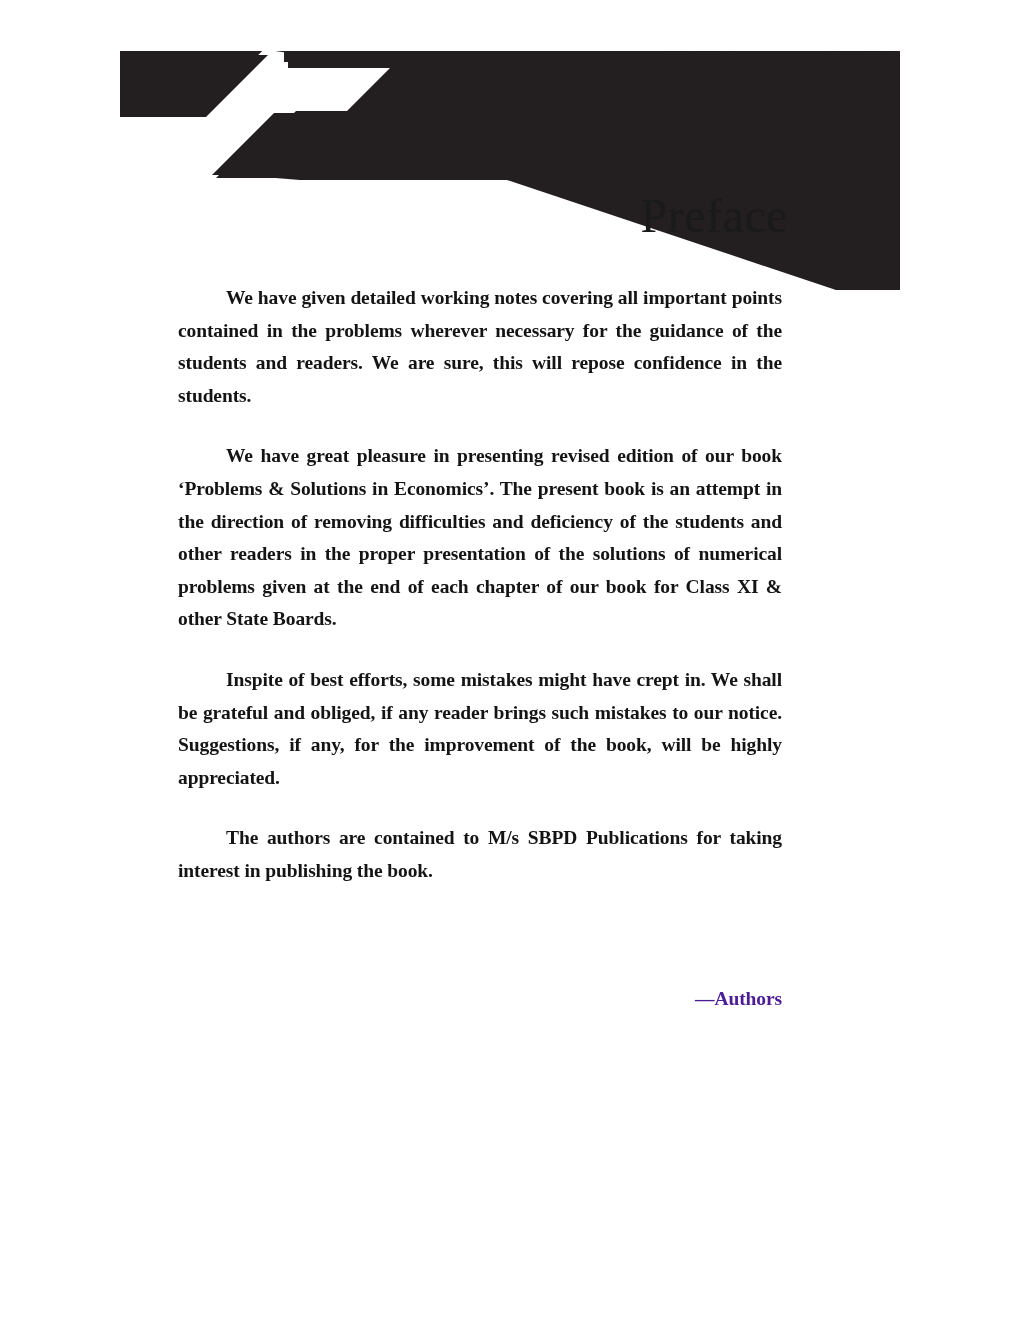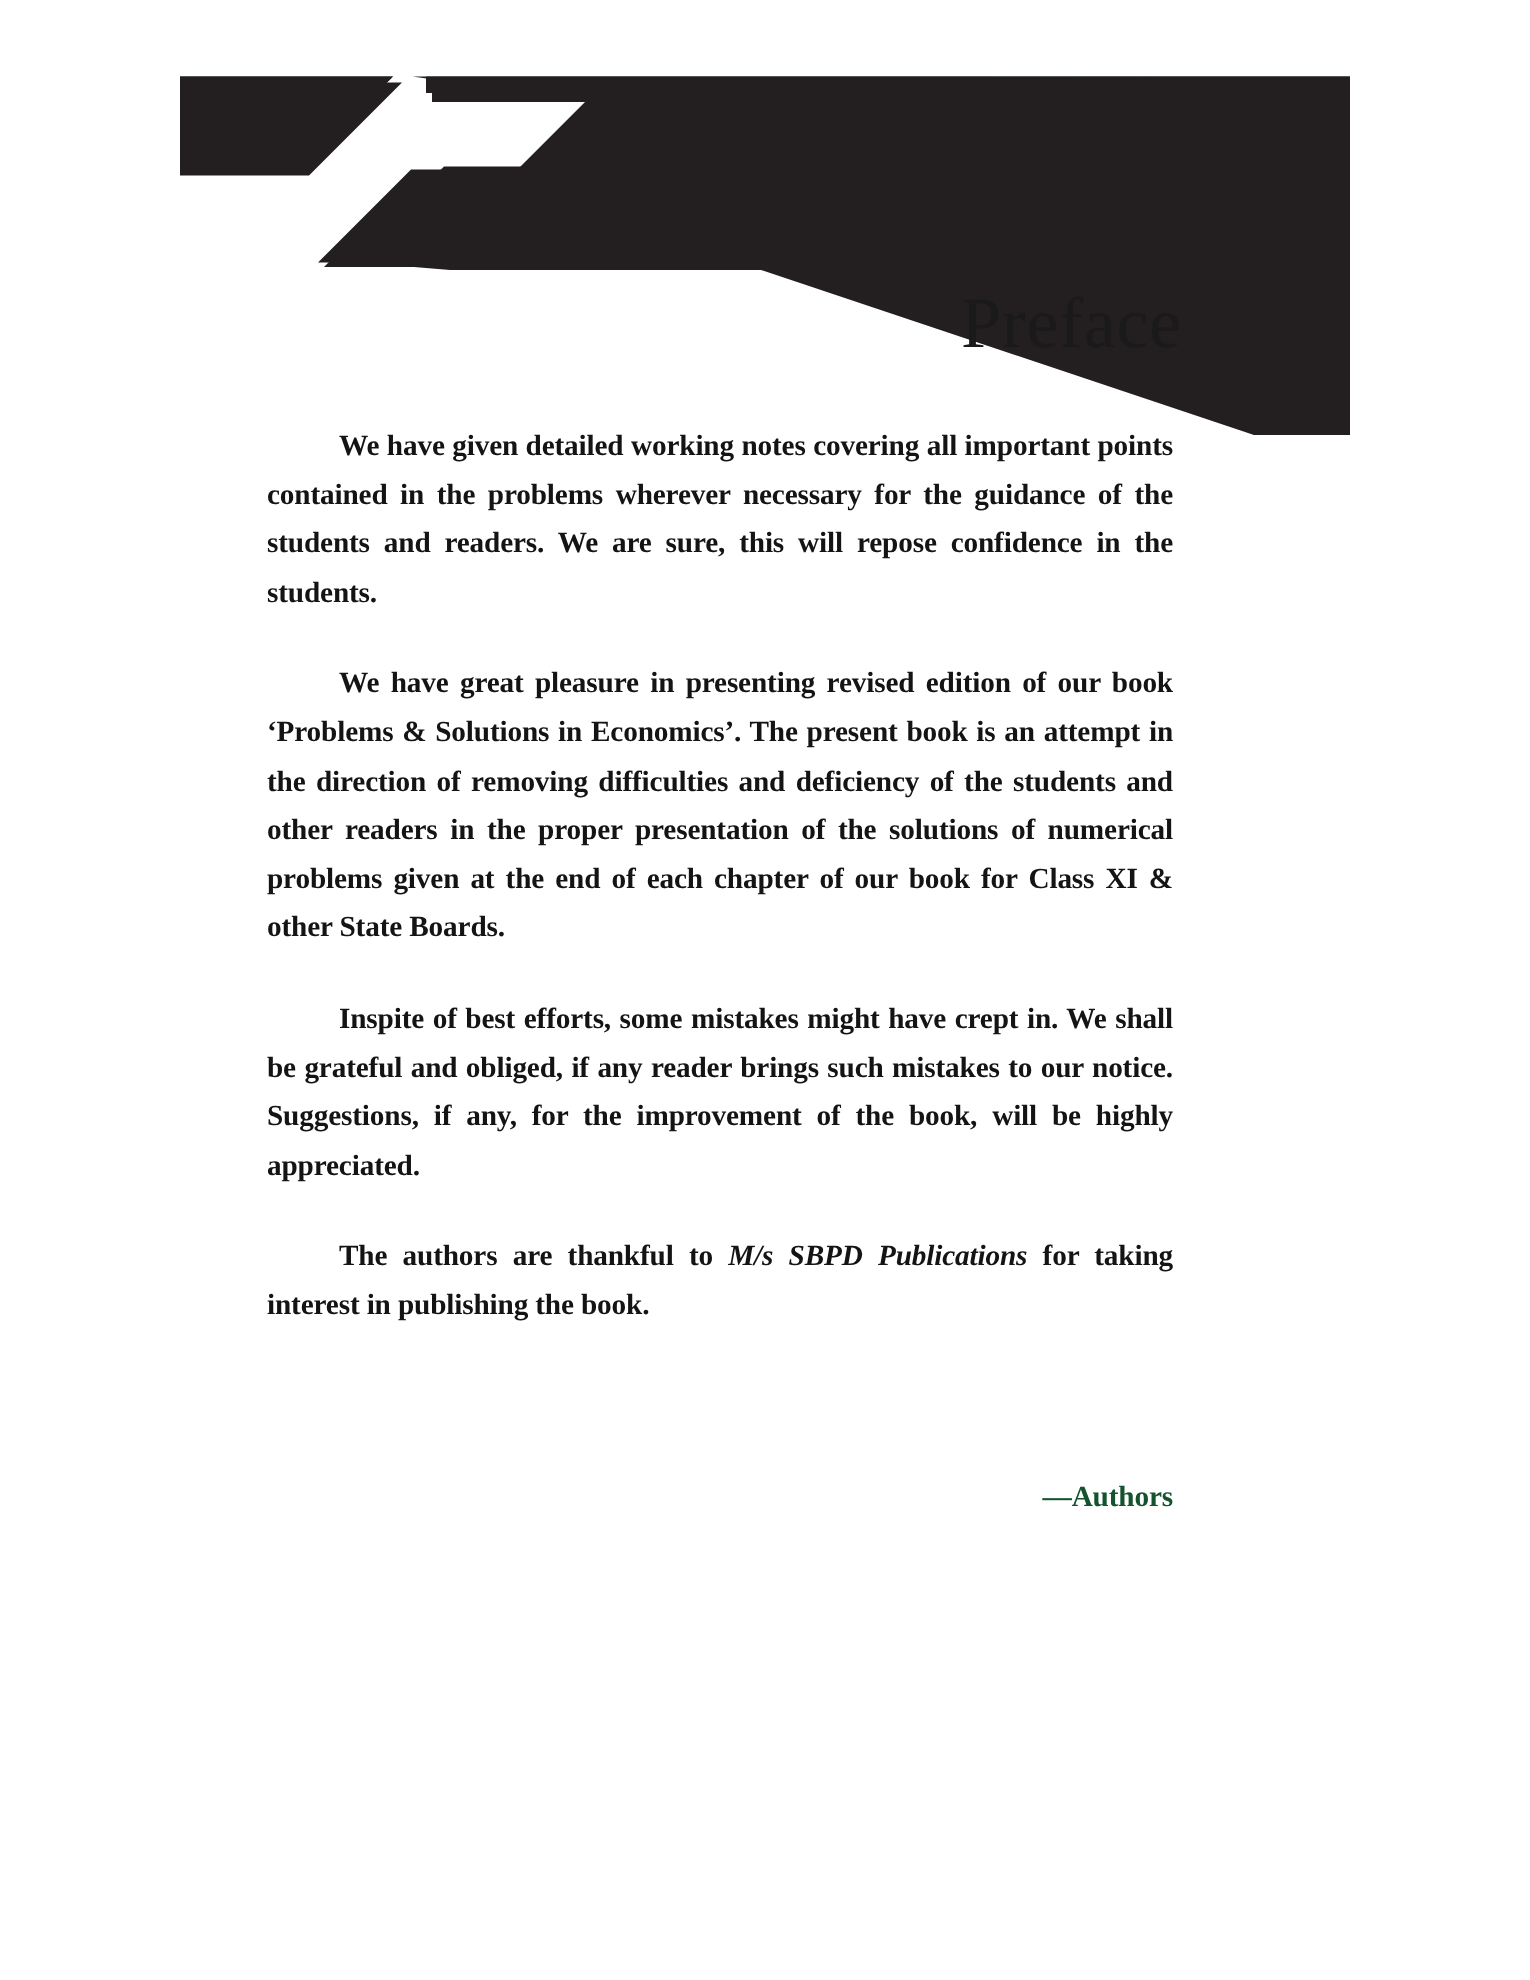--- a/index.html
+++ b/index.html
@@ -52,32 +52,32 @@
     font-size: 19.5px;
     line-height: 32.6px;
     text-align: justify;
     text-justify: inter-word;
     text-indent: 48px;
     font-weight: 600;
     letter-spacing: -0.1px;
     color: #141414;
   }
   .para:last-of-type { margin-bottom: 0; }
-  .para .italic { font-style: italic; }
+  .para .italic { }
 
   .signature {
     position: absolute;
     left: 178px;
     top: 988px;
     width: 604px;
     text-align: right;
     font-size: 19.5px;
     font-weight: 700;
     letter-spacing: -0.1px;
-    color: #14532d;
+    color: #4c1d95;
   }
 </style>
 </head>
 <body>
 
 <div class="banner">
   <svg width="1020" height="290" viewBox="0 0 1020 290" xmlns="http://www.w3.org/2000/svg" aria-hidden="true">
     <g fill="#231f20">
 
       <path d="M120,175 L120,113 L200,113 L262,51 L120,51 L120,51 Z"></path>
@@ -98,16 +98,16 @@
     </g>
   </svg>
 </div>
 
 <div class="title">Preface</div>
 
 <div class="content">
   <p class="para">We have given detailed working notes covering all important points contained in the problems wherever necessary for the guidance of the students and readers. We are sure, this will repose confidence in the students.</p>
   <p class="para">We have great pleasure in presenting revised edition of our book ‘Problems &amp; Solutions in Economics’. The present book is an attempt in the direction of removing difficulties and deficiency of the students and other readers in the proper presentation of the solutions of numerical problems given at the end of each chapter of our book for Class XI &amp; other State Boards.</p>
   <p class="para">Inspite of best efforts, some mistakes might have crept in. We shall be grateful and obliged, if any reader brings such mistakes to our notice. Suggestions, if any, for the improvement of the book, will be highly appreciated.</p>
-  <p class="para"><span>The authors are thankful to </span><span class="italic">M/s SBPD Publications</span><span> for taking interest in publishing the book.</span></p>
+  <p class="para"><span>The authors are contained to </span><span class="italic">M/s SBPD Publications</span><span> for taking interest in publishing the book.</span></p>
 </div>
 
 <div class="signature">—Authors</div>
 
 </body></html>

